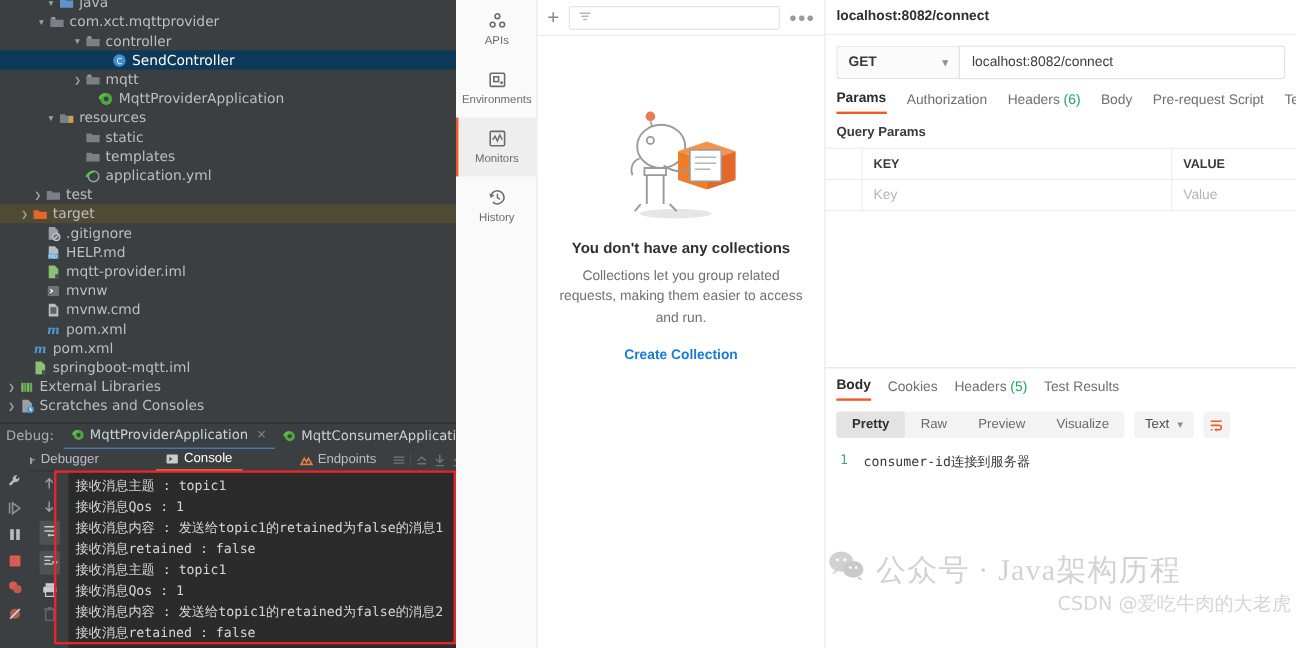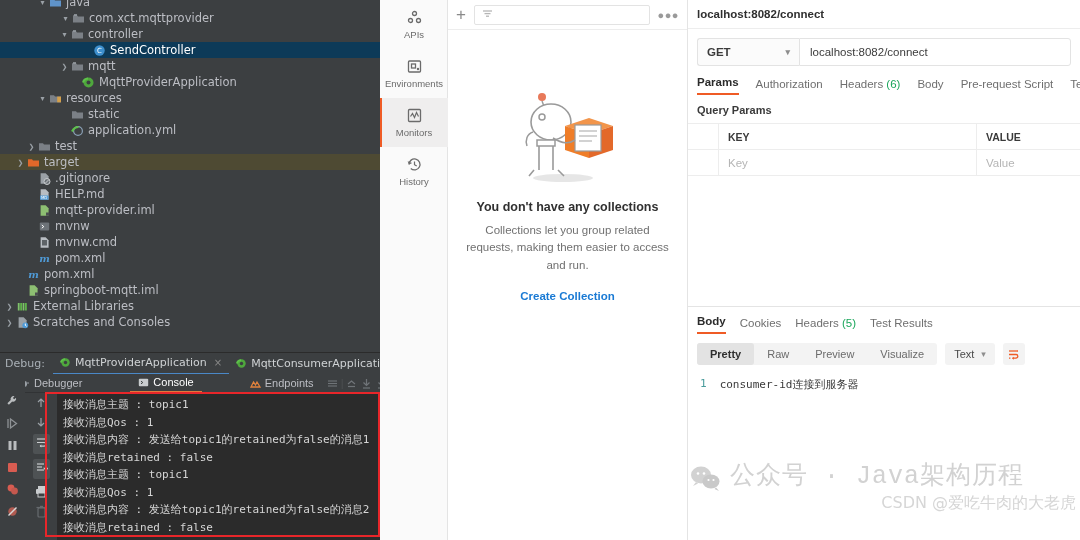--- a/index.html
+++ b/index.html
@@ -187,22 +187,22 @@
   }
   .lineno { color:#4a9c9c; }
   .linetxt { color:#3a3a3a; }
 
   
   .wm {
     position:absolute; left:690px; top:458px; width:390px; height:75px;
     pointer-events:none;
   }
   .wm1 {
-    display:flex; align-items:flex-end; gap:10px;
-    font-size:25px; color:#d2d2d2; font-family:Liberation Mono, monospace;
+    display:flex; align-items:flex-start; gap:10px;
+    font-size:25px; color:#d2d2d2; font-family:Liberation Serif, serif;
     letter-spacing:1px;
   }
   .wm2 {
     text-align:right; font-size:16px; color:#d6d6d6;
     font-family:"DejaVu Sans", sans-serif; margin-top:2px; padding-right:4px;
   }
 </style>
 </head>
 <body>
 
@@ -213,21 +213,21 @@
     <div class="tree" id="tree" style="margin-top: -6px;">
         <div class="trow" style="padding-left: 37px;">
           <span class="arrow down"></span>
           <span class="ico">
             <svg width="13" height="13" viewBox="0 0 13 13">
               <path d="M1 3.2h4l1 1.2h6v6.1H1z" fill="#5f93c9"></path>
             </svg>
           </span>
           <span class="tlabel">java</span>
         </div>
-        <div class="trow" style="padding-left: 60px;">
+        <div class="trow" style="padding-left: 29px;">
           <span class="arrow down"></span>
           <span class="ico">
             <svg width="13" height="13" viewBox="0 0 13 13">
               <path d="M1 3.2h4l1 1.2h6v6.1H1z" fill="#7b8086"></path>
               <rect x="2" y="2.2" width="3" height="1.6" fill="#9aa0a6"></rect>
             </svg>
           </span>
           <span class="tlabel">com.xct.mqttprovider</span>
         </div>
         <div class="trow" style="padding-left: 59px;">
@@ -282,20 +282,29 @@
           <span class="tlabel">resources</span>
         </div>
         <div class="trow" style="padding-left: 59px;">
           <span class="arrow"></span>
           <span class="ico">
             <svg width="13" height="13" viewBox="0 0 13 13">
               <path d="M1 3.2h4l1 1.2h6v6.1H1z" fill="#7b8086"></path>
             </svg>
           </span>
           <span class="tlabel">static</span>
+        </div>
+        <div class="trow" style="padding-left: 59px;">
+          <span class="arrow"></span>
+          <span class="ico">
+            <svg width="13" height="13" viewBox="0 0 13 13">
+              <path d="M1 3.2h4l1 1.2h6v6.1H1z" fill="#7b8086"></path>
+            </svg>
+          </span>
+          <span class="tlabel">templates</span>
         </div>
         <div class="trow" style="padding-left: 59px;">
           <span class="arrow"></span>
           <span class="ico">
             <svg width="13" height="13" viewBox="0 0 13 13">
               <circle cx="7" cy="7" r="4.4" fill="none" stroke="#8aa0b5" stroke-width="1.2"></circle>
               <path d="M1 7.5c1.5-3 4-4.5 6.5-4.5" fill="none" stroke="#5ec24a" stroke-width="2"></path>
             </svg>
           </span>
           <span class="tlabel">application.yml</span>

